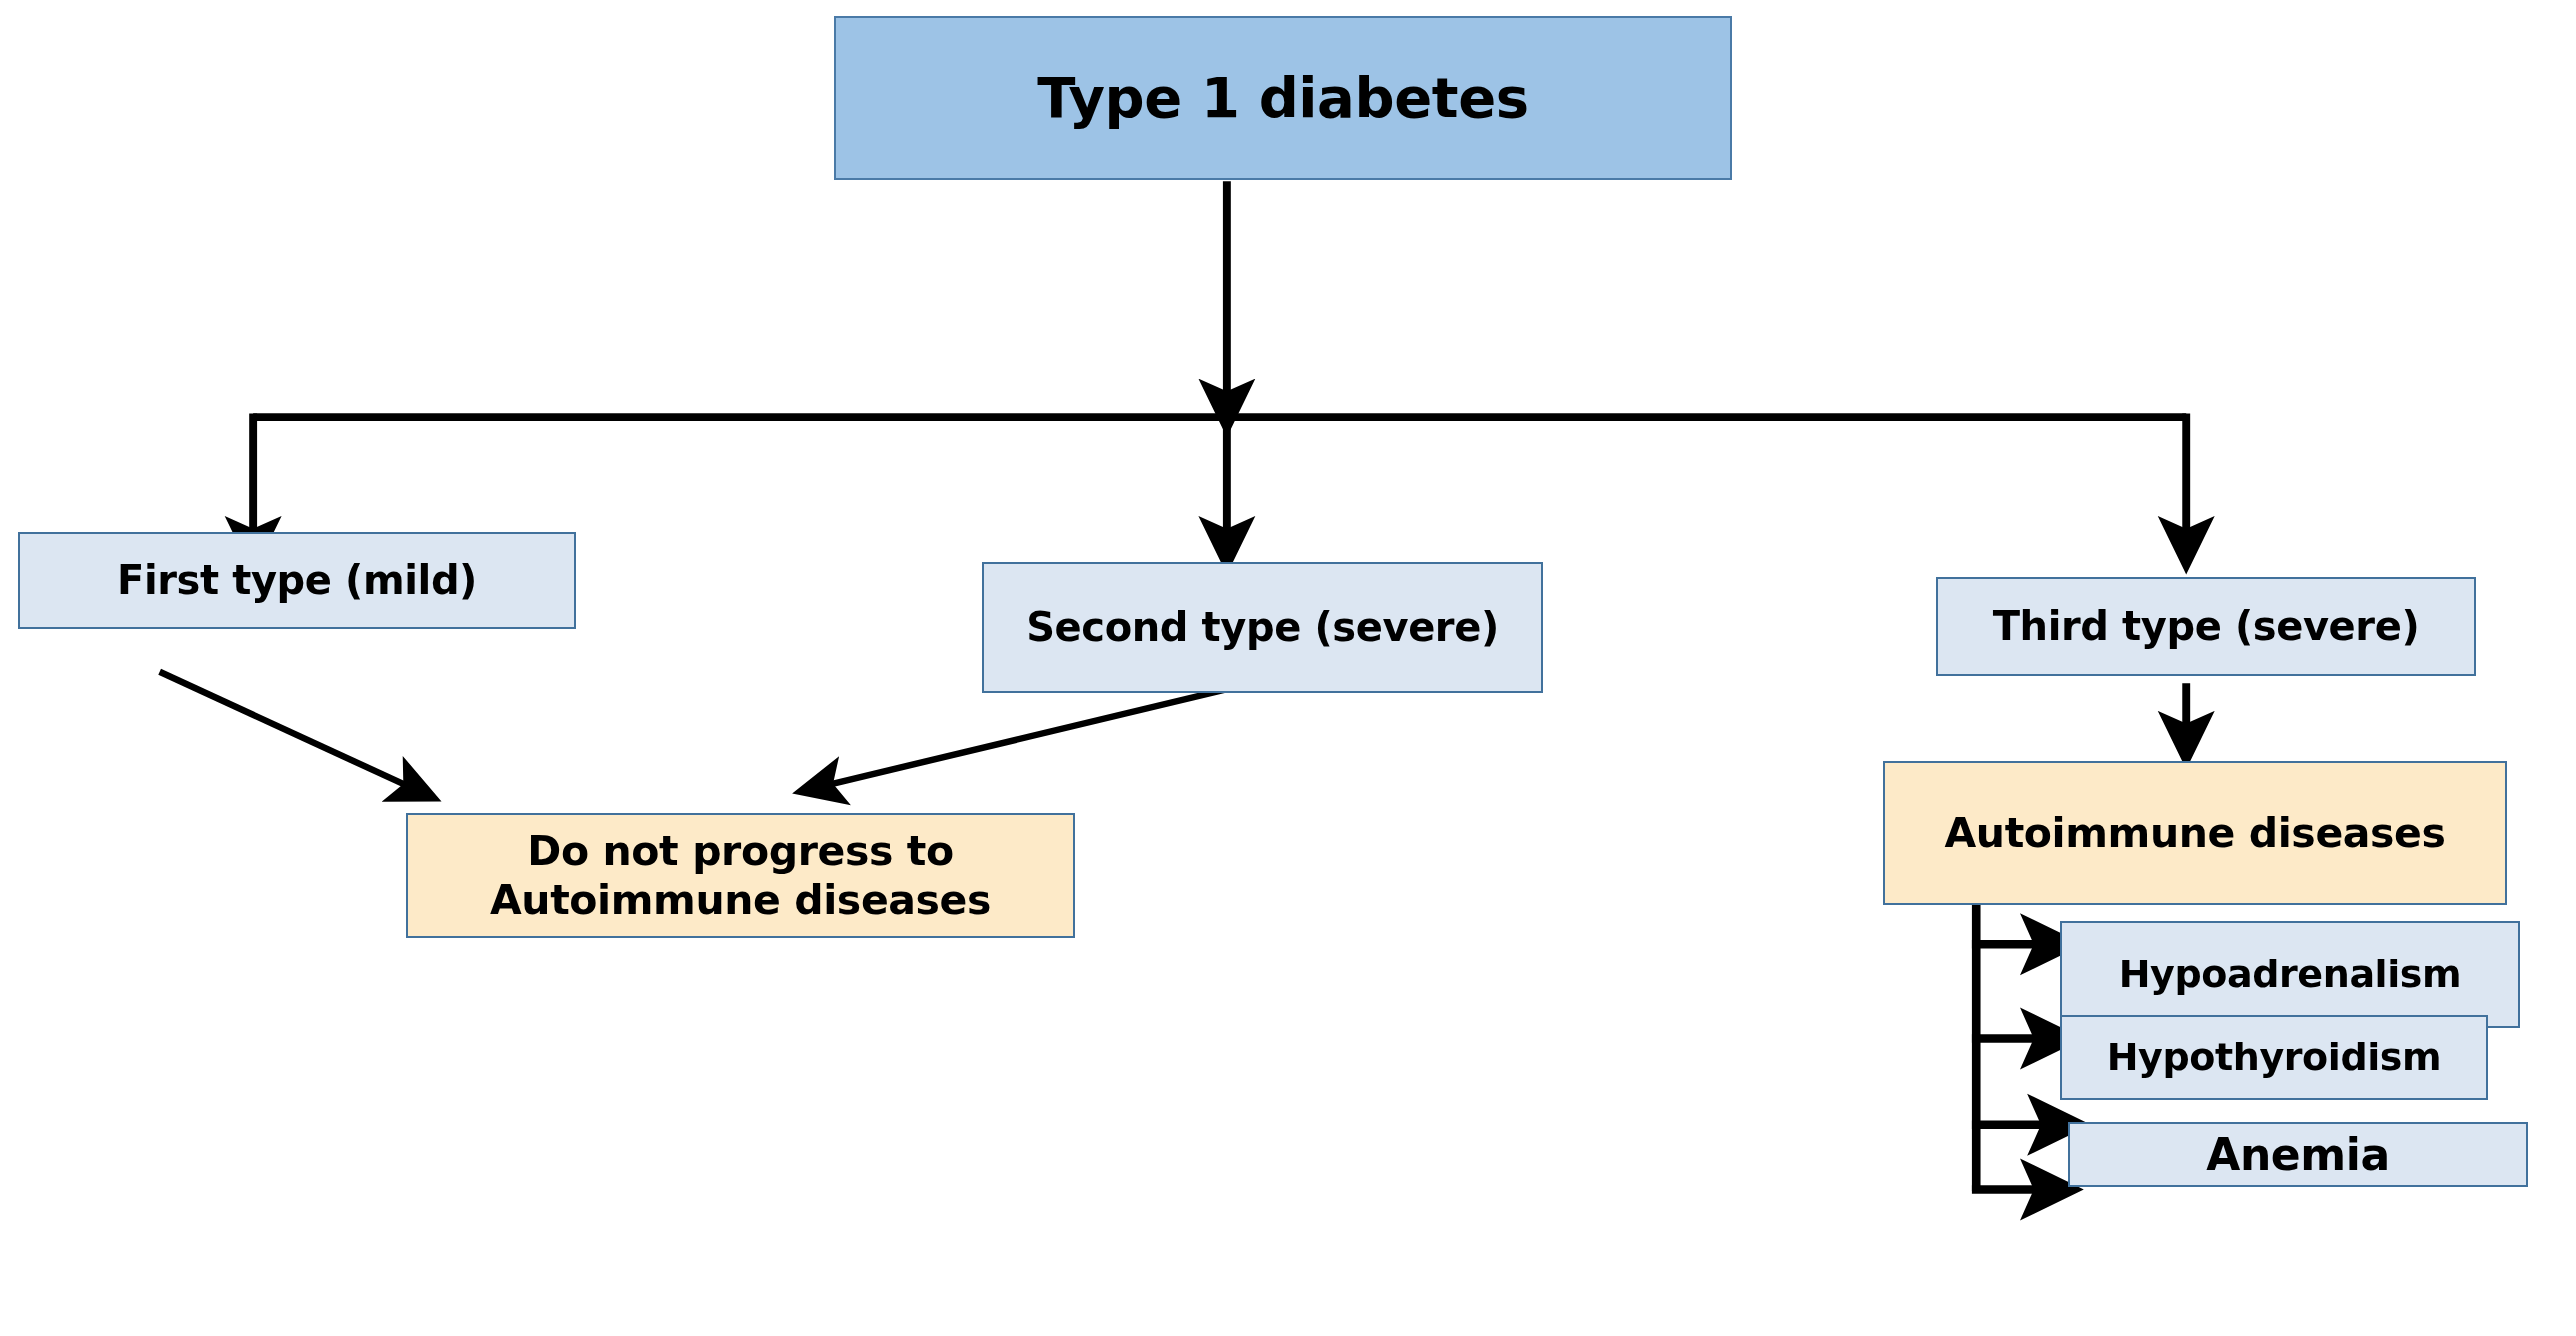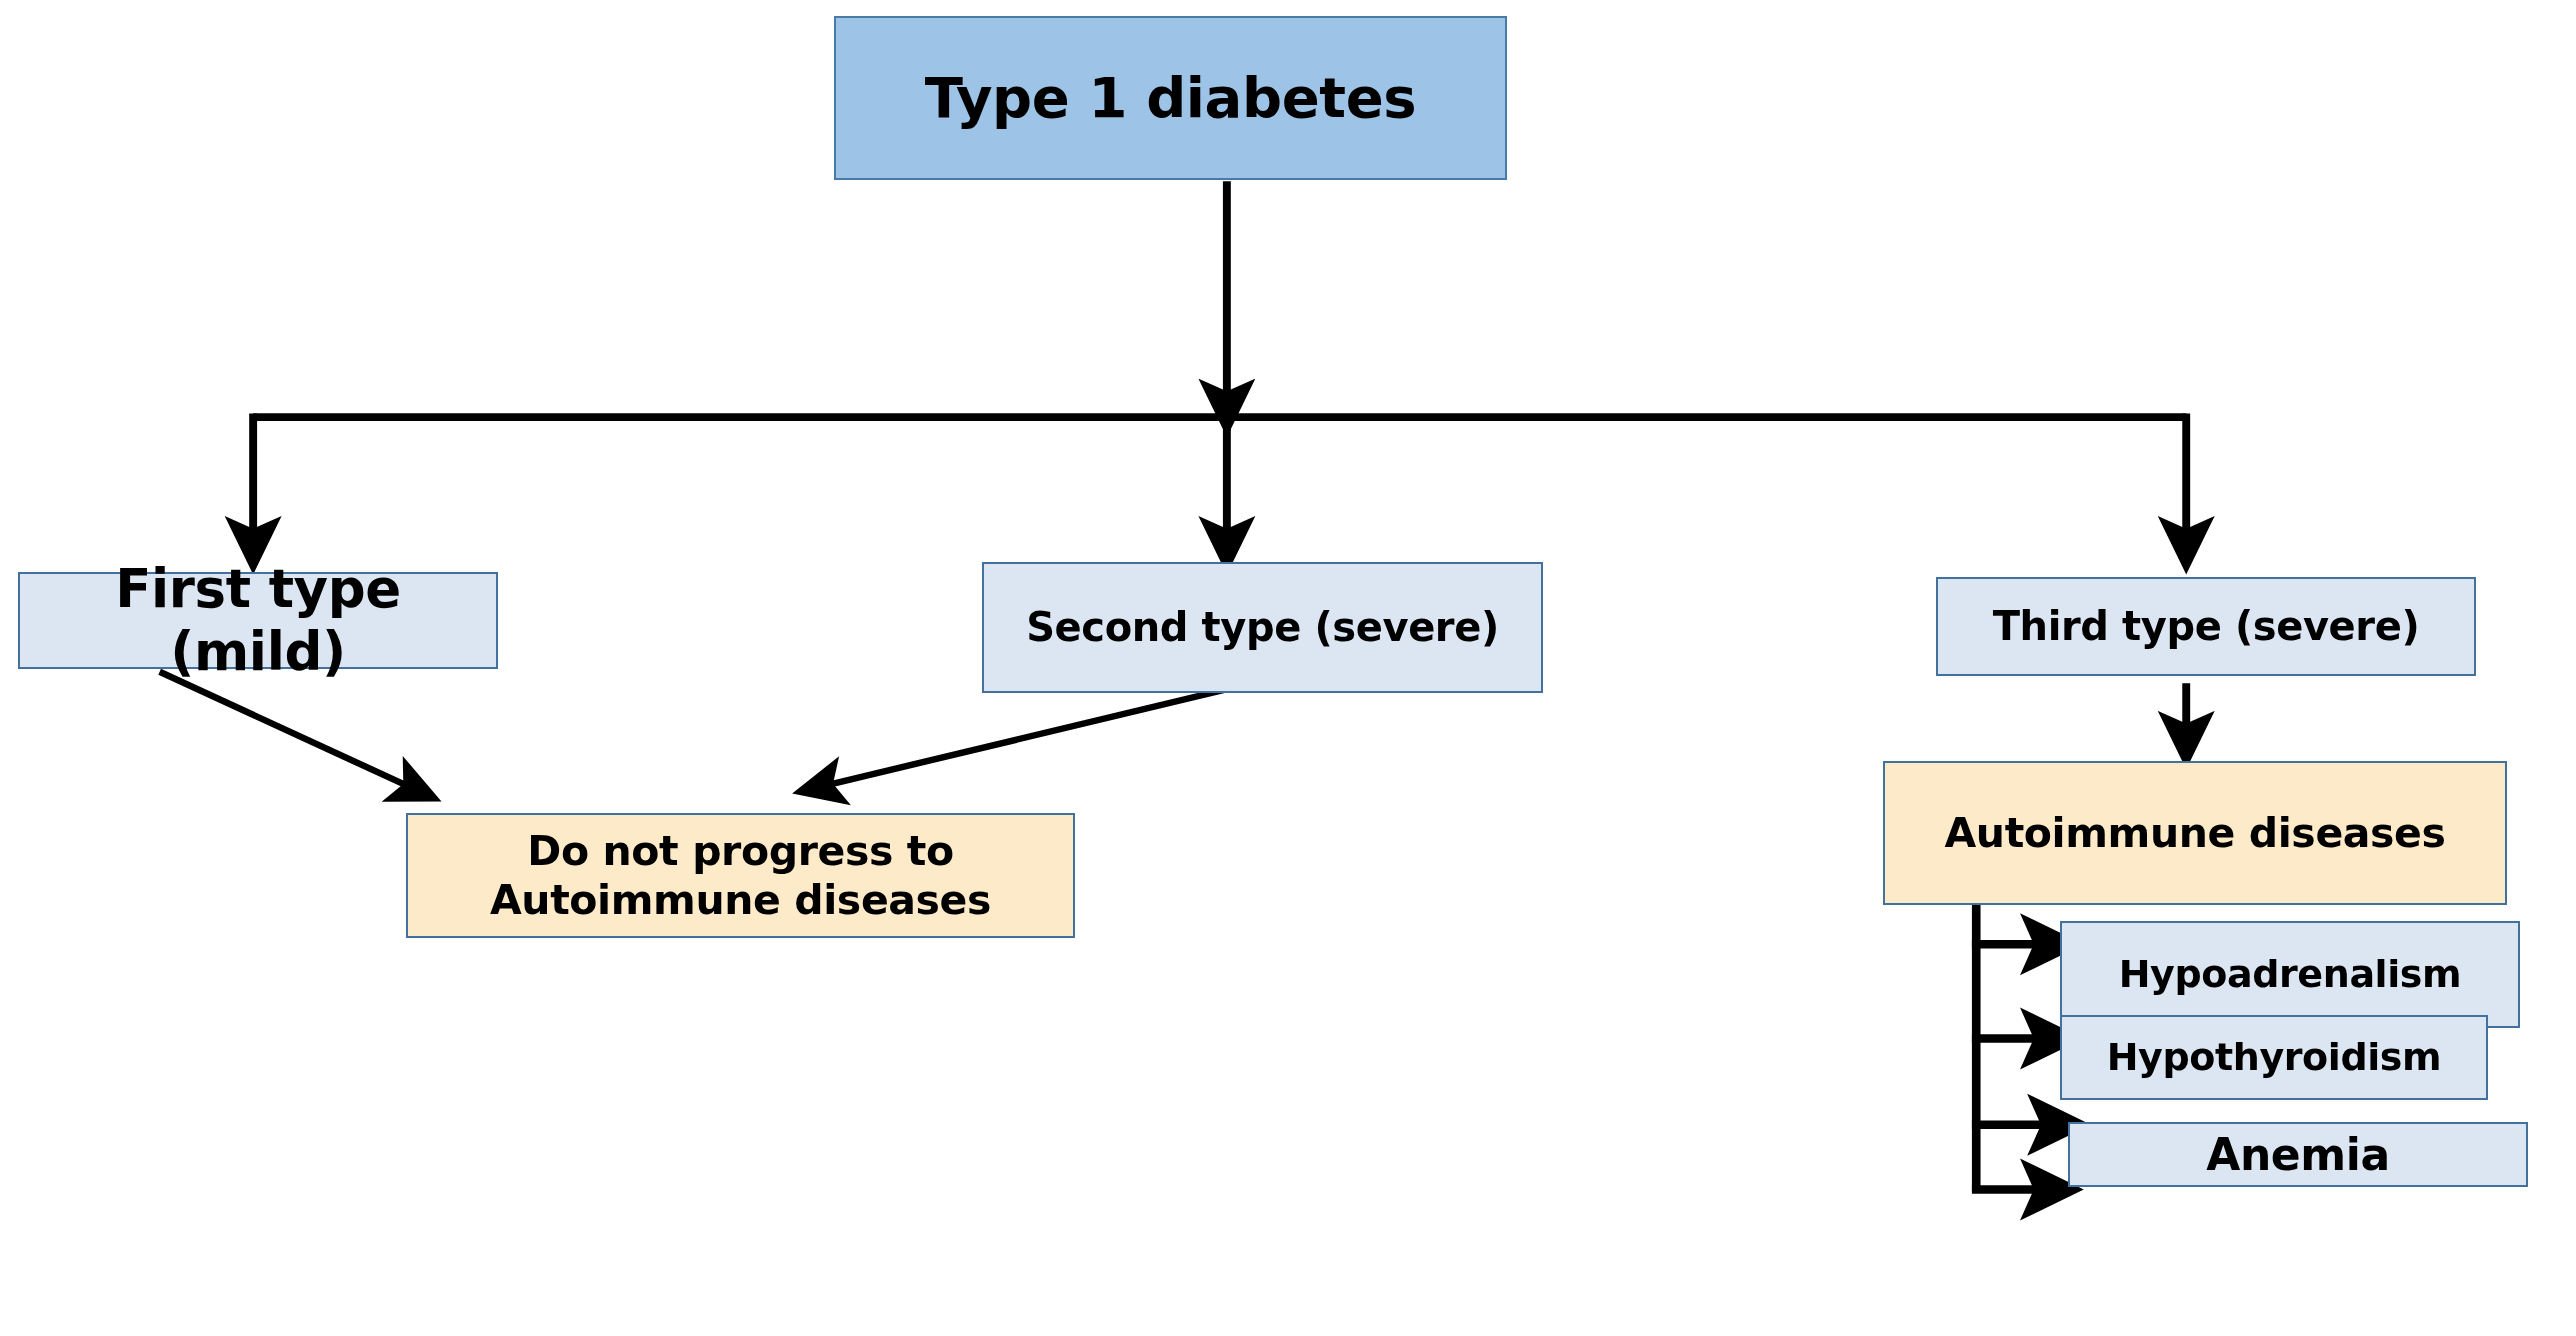--- a/index.html
+++ b/index.html
@@ -35,27 +35,27 @@
   .node.blue-light {
     background: #dce6f2;
     border: 2.2px solid #41719c;
   }
   .node.cream {
     background: #fdeac8;
     border: 2.2px solid #41719c;
   }
   #root-node {
     left: 834px; top: 16px;
-    width: 673px; height: 164px;
+    width: 898px; height: 164px;
     font-size: 56px;
   }
   #first-type-node {
-    left: 18px; top: 572px;
-    width: 480px; height: 97px;
-    font-size: 53px;
+    left: 18px; top: 532px;
+    width: 558px; height: 97px;
+    font-size: 40px;
   }
   #second-type-node {
     left: 982px; top: 562px;
     width: 561px; height: 131px;
     font-size: 40px;
   }
   #third-type-node {
     left: 1936px; top: 577px;
     width: 540px; height: 99px;
     font-size: 40px;

